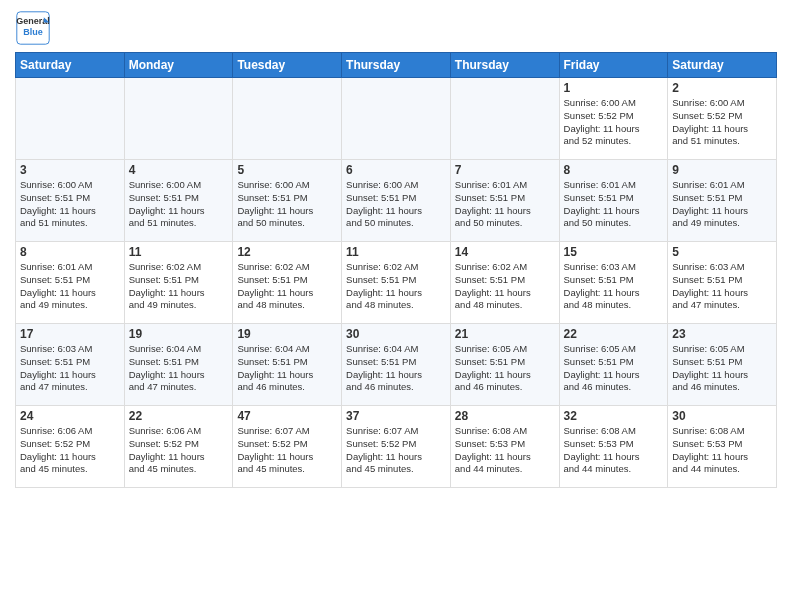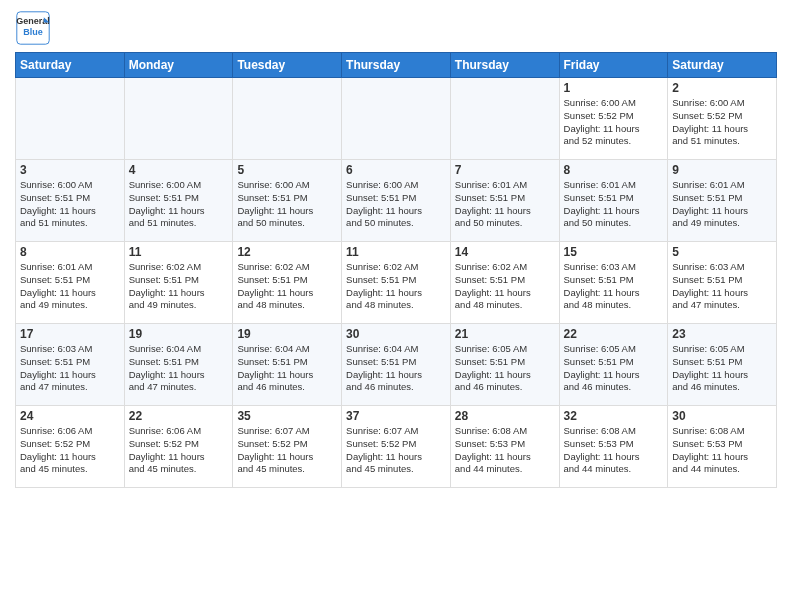--- a/index.html
+++ b/index.html
@@ -296,21 +296,21 @@
             <span style="display: block; line-height: 1.35;">and 45 minutes.</span>
           </td>
           <td>
             <span class="day-num">22</span>
             <span style="display: block; line-height: 1.35;">Sunrise: 6:06 AM</span>
             <span style="display: block; line-height: 1.35;">Sunset: 5:52 PM</span>
             <span style="display: block; line-height: 1.35;">Daylight: 11 hours</span>
             <span style="display: block; line-height: 1.35;">and 45 minutes.</span>
           </td>
           <td>
-            <span class="day-num">35</span>
+            <span class="day-num">47</span>
             <span style="display: block; line-height: 1.35;">Sunrise: 6:07 AM</span>
             <span style="display: block; line-height: 1.35;">Sunset: 5:52 PM</span>
             <span style="display: block; line-height: 1.35;">Daylight: 11 hours</span>
             <span style="display: block; line-height: 1.35;">and 45 minutes.</span>
           </td>
           <td>
             <span class="day-num">37</span>
             <span style="display: block; line-height: 1.35;">Sunrise: 6:07 AM</span>
             <span style="display: block; line-height: 1.35;">Sunset: 5:52 PM</span>
             <span style="display: block; line-height: 1.35;">Daylight: 11 hours</span>

